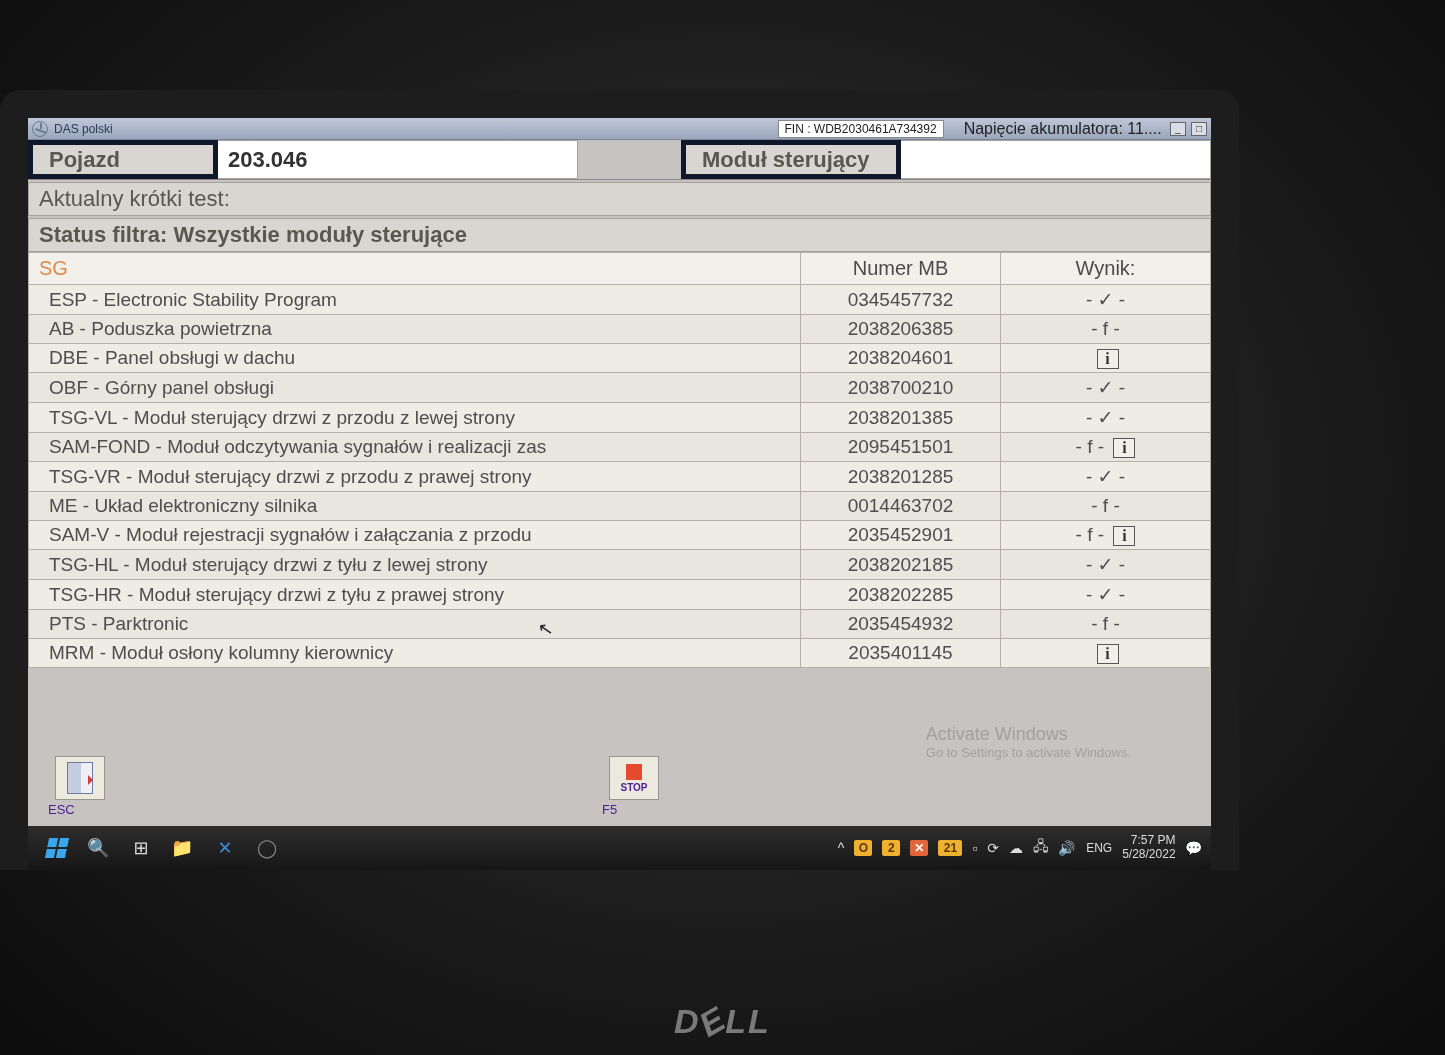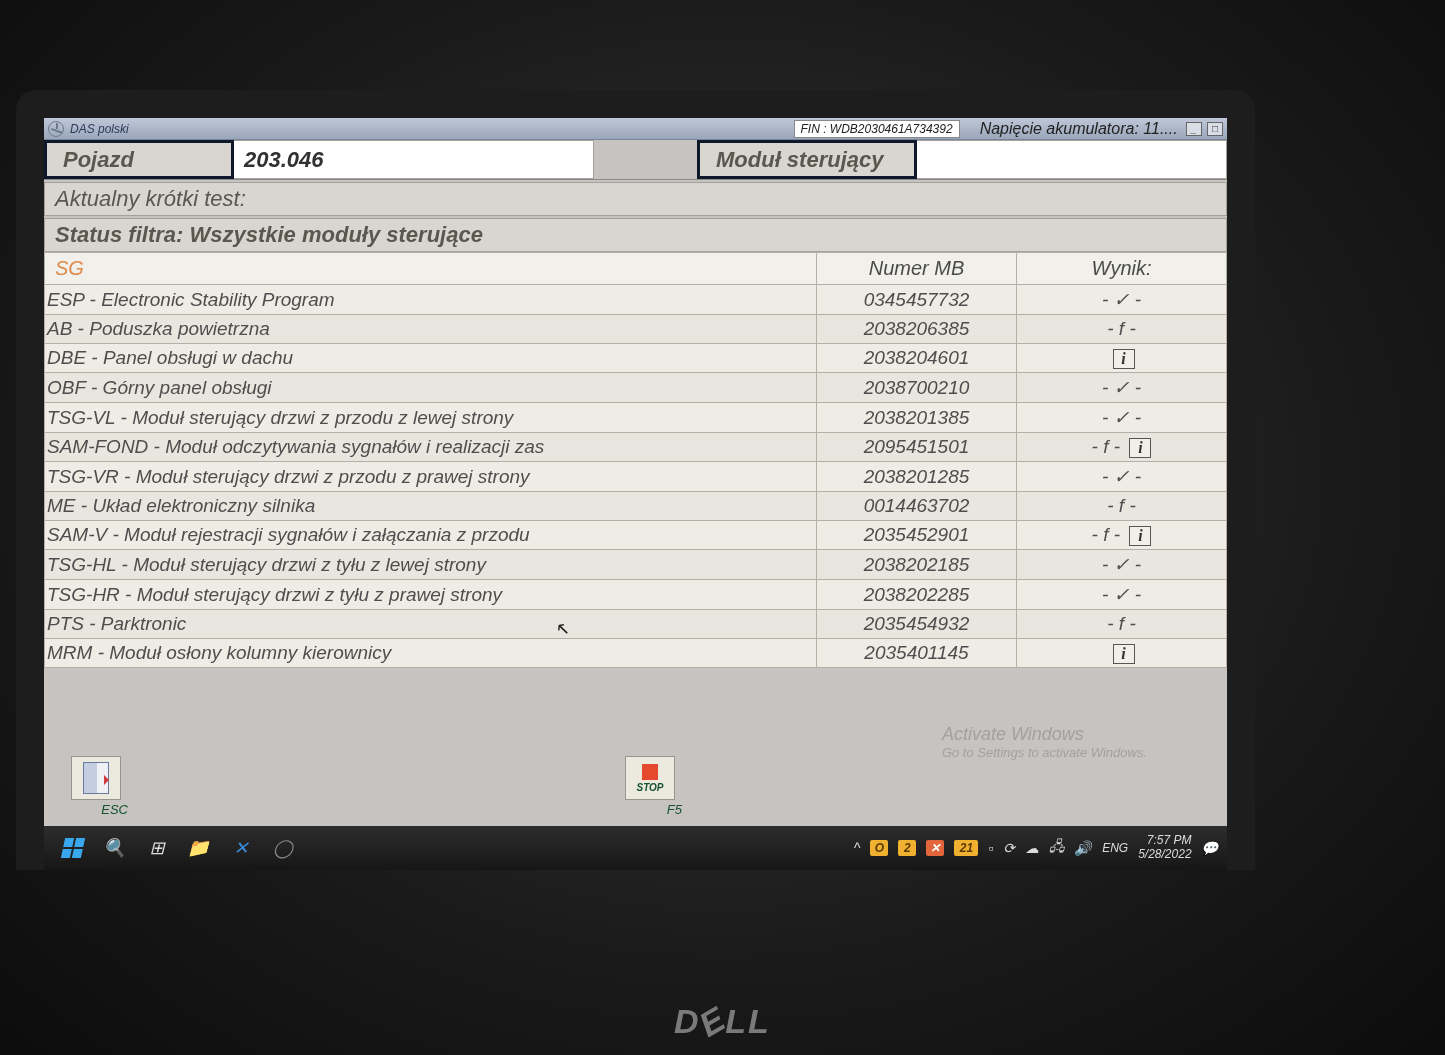--- a/index.html
+++ b/index.html
@@ -6,26 +6,25 @@
   html, body { width: 1445px; height: 1055px; overflow: hidden; font-family: Arial, sans-serif; background:#2b2b2b; }
   
   
   .photo-bg {
     width:1445px; height:1055px;
     background: radial-gradient(ellipse at 50% 45%, #3a3a3a 0%, #1a1a1a 60%, #0c0c0c 100%);
     position:relative;
   }
   .bezel {
     position:absolute;
-    left:16px; top:90px;
+    left:0; top:90px;
     width:1239px; height:780px;
     background:#1d1d1d;
     border-radius:20px 20px 0 0;
     padding:28px 28px 0 28px;
-    font-style:italic;
   }
   .screen {
     width:100%; height:100%;
     background:#c6c3c0;
     position:relative;
     overflow:hidden;
   }
 
   
   .titlebar {
@@ -54,21 +53,21 @@
   .batt { font-size:16px; color:#222; margin-right:6px;}
   .win-btns span{
     display:inline-block; width:16px; height:14px; border:1px solid #666; background:#d8dde6;
     margin-left:2px; font-size:10px; line-height:12px; text-align:center; color:#333;
   }
 
   .hdr-row {
     height:40px; display:flex; align-items:stretch; border-bottom:1px solid #8a8a8a;
   }
   .hdr-label{
-    background:#d9d6d1; border:3px solid #0f172a;
+    background:#d9d6d1; border:5px solid #0f172a;
     display:flex; align-items:center; padding:12px 16px;
     font-size:22px; font-weight:bold; color:#5a574f;
   }
   .hdr-value{
     background:#fff; border:1px solid #a5a29b; border-left:none;
     display:flex; align-items:center; padding:0 10px;
     font-size:22px; font-weight:bold; color:#323232;
     min-width:360px;
   }
 
@@ -81,42 +80,42 @@
   .section-bar.bold{ font-weight:bold;}
 
   
   .tbl { width:100%; border-collapse:collapse; font-size:19px;}
   .tbl th{
     background:#f2f0eb; color:#dd8a4a; font-weight:normal; text-align:left;
     padding:4px 10px; border:1px solid #b4b0a8; font-size:20px;
   }
   .tbl th.numc, .tbl th.resc{ color:#4b4b4b; text-align:center; font-size:20px;}
   .tbl td{
-    border:1px solid #b4b0a8; padding:3px 2px; color:#4e4e4e;
+    border:1px solid #b4b0a8; padding:3px 20px; color:#4e4e4e;
     background:#e9e6df;
   }
   .tbl tr:nth-child(odd) td{ background:#efece5;}
   .tbl td.num{ text-align:center; width:200px;}
   .tbl td.res{ text-align:center; width:210px;}
   .tbl tr.sel td{ background:#4a88d6 !important; color:#fff;}
   .info-ico{
     display:inline-flex; width:22px; height:20px; border:1.5px solid #555;
     align-items:center; justify-content:center;
     font-family:"Times New Roman",serif; font-weight:bold; font-size:16px;
     vertical-align:middle; margin-left:4px; color:#333; background:#f2efe8;
   }
   .tbl tr.sel .info-ico{ border-color:#fff; color:#fff; background:transparent;}
 
   
   .footer{
     position:absolute; left:0; right:0; bottom:44px; height:74px;
     display:flex; align-items:flex-start; padding:4px 20px;
   }
   .fbtn{
-    width:64px; text-align:right; font-size:13px; color:#14532d;
+    width:64px; text-align:left; font-size:13px; color:#4c1d95;
   }
   .fbtn .fb-top{
     width:50px; height:44px; margin:0 auto 2px;
     border:1px solid #9a958c; background:#eceade;
     display:flex; align-items:center; justify-content:center;
   }
   .stop-sq{ width:16px; height:16px; background:#e54a2e;}
   .exit-ico{
     width:26px; height:32px; position:relative;
     background:linear-gradient(90deg,#c5cde0 0 55%, #eef0f5 55% 100%);

